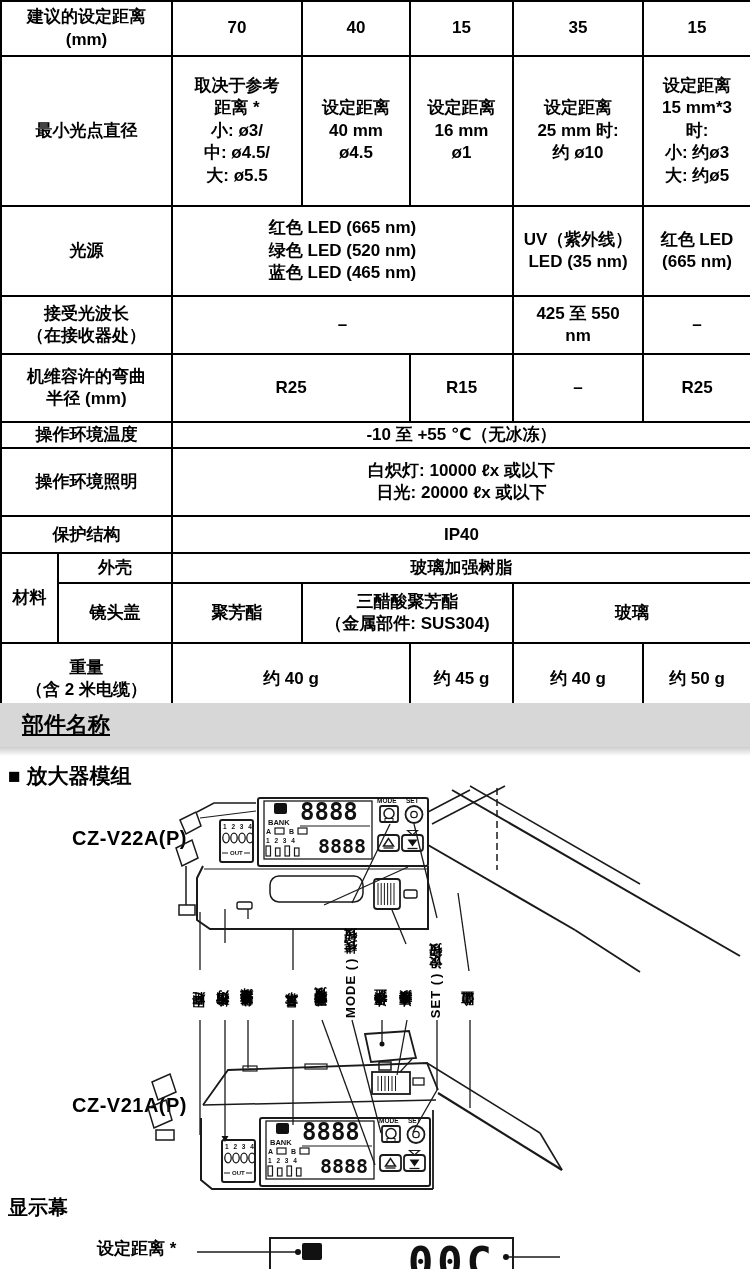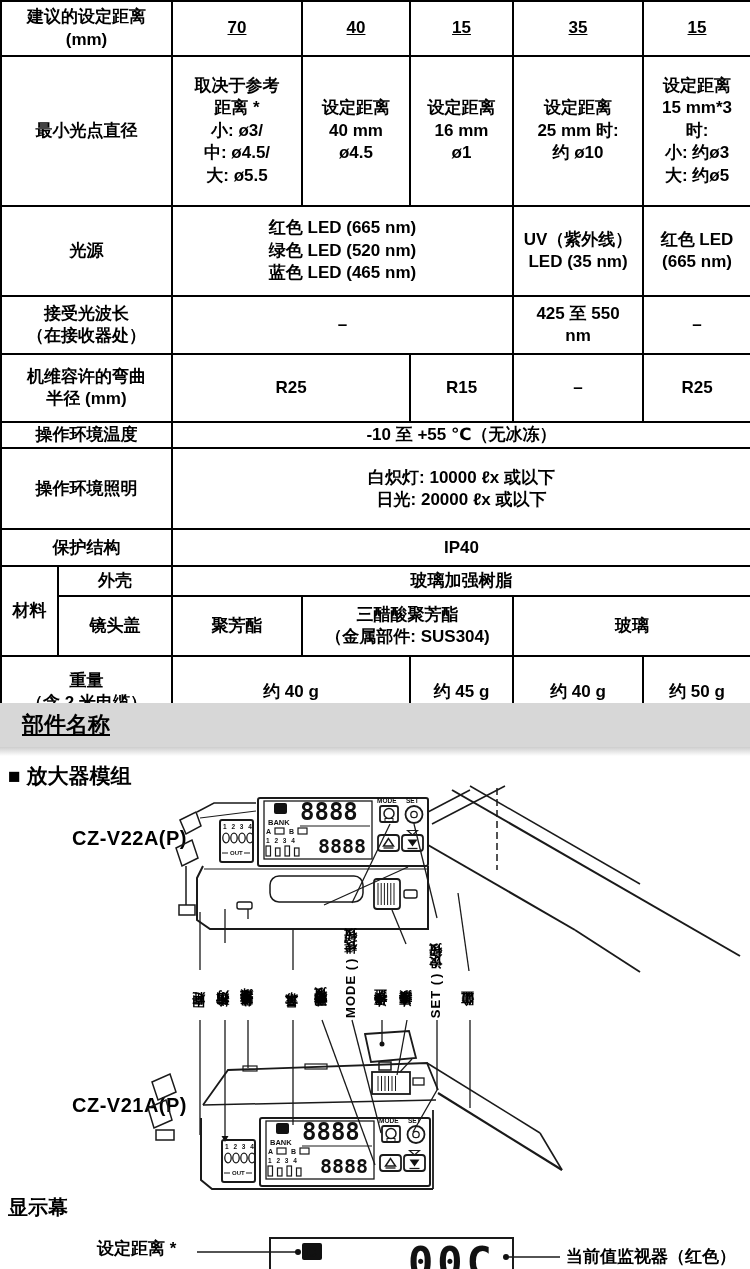--- a/index.html
+++ b/index.html
@@ -3,21 +3,21 @@
 <meta charset="utf-8">
 <style>
   html,body{margin:0;padding:0;background:#fff;}
   #page{position:relative;width:750px;height:1269px;background:#fff;overflow:hidden;
         font-family:"Liberation Sans","DejaVu Sans",sans-serif;color:#000;}
   
   table.spec{position:absolute;left:0;top:0;width:750px;border-collapse:collapse;table-layout:fixed;}
   table.spec td{border:2px solid #000;text-align:center;vertical-align:middle;
                 font-weight:bold;font-size:17px;line-height:1.32;white-space:pre-line;
                 padding:1px 2px;overflow:hidden;}
-  td.big{font-size:19px;text-decoration:underline;}
+  td.big{font-size:19px;}
   
   .banner{position:absolute;left:0;top:703px;width:750px;height:44px;background:#d7d7d7;
           font-size:22px;font-weight:bold;line-height:44px;padding-left:22px;box-sizing:border-box;text-decoration:underline;}
   .banner-shadow{position:absolute;left:0;top:747px;width:750px;height:9px;
           background:linear-gradient(to bottom,rgba(90,90,90,.30),rgba(90,90,90,0));}
   .subhead{position:absolute;left:8px;top:762px;font-size:21px;font-weight:bold;}
   .model{position:absolute;left:44px;font-size:20px;font-weight:bold;letter-spacing:.5px;margin-left:28px;}
   .disp}{}
   .disphead{position:absolute;left:8px;top:1194px;font-size:20px;font-weight:bold;}
   
@@ -100,21 +100,21 @@
 半径 (mm)</td>
       <td colspan="2">R25</td>
       <td>R15</td>
       <td>–</td>
       <td>R25</td>
     </tr>
     <tr style="height:23px">
       <td colspan="2">操作环境温度</td>
       <td colspan="5">-10 至 +55 ℃（无冰冻）</td>
     </tr>
-    <tr style="height:81px">
+    <tr style="height:68px">
       <td colspan="2">操作环境照明</td>
       <td colspan="5">白炽灯: 10000 ℓx 或以下
 日光: 20000 ℓx 或以下</td>
     </tr>
     <tr style="height:37px">
       <td colspan="2">保护结构</td>
       <td colspan="5">IP40</td>
     </tr>
     <tr style="height:30px">
       <td rowspan="2">材料</td>
@@ -298,21 +298,20 @@
   <div class="vlabel" style="left:283px">显示幕</div>
   <div class="vlabel" style="left:312px">手动调节器节按钮</div>
   <div class="vlabel" style="left:342px">MODE (模式) 按钮</div>
   <div class="vlabel" style="left:372px">连接保护盖</div>
   <div class="vlabel" style="left:397px">连接连接器</div>
   <div class="vlabel" style="left:427px">SET (设定) 按钮</div>
   <div class="vlabel" style="left:459px">防尘盖</div>
 
   <div class="disphead">显示幕</div>
   <div class="lbl-small" style="left:97px;top:1237px">设定距离 *</div>
-  <div class="lbl-small" style="left:566px;top:1245px">当前值监视器（红色）</div>
 
   <svg style="left:0;top:1225px" width="750" height="44" viewBox="0 0 750 44">
     <g stroke="#1a1a1a" fill="none">
       <rect x="270" y="13" width="243" height="60" stroke-width="2"></rect>
       <rect x="302" y="18" width="20" height="17" rx="2" fill="#111" stroke="none"></rect>
       <text x="306.5" y="32" font-size="14" font-weight="bold" fill="#fff" stroke="none">C</text>
       <text class="seg" x="408" y="52" font-size="42" letter-spacing="4" fill="#111" stroke="none">00C</text>
       <line x1="197" y1="27" x2="296" y2="27" stroke-width="1.5"></line>
       <circle cx="298" cy="27" r="3" fill="#111" stroke="none"></circle>
       <circle cx="506" cy="32" r="3" fill="#111" stroke="none"></circle>

